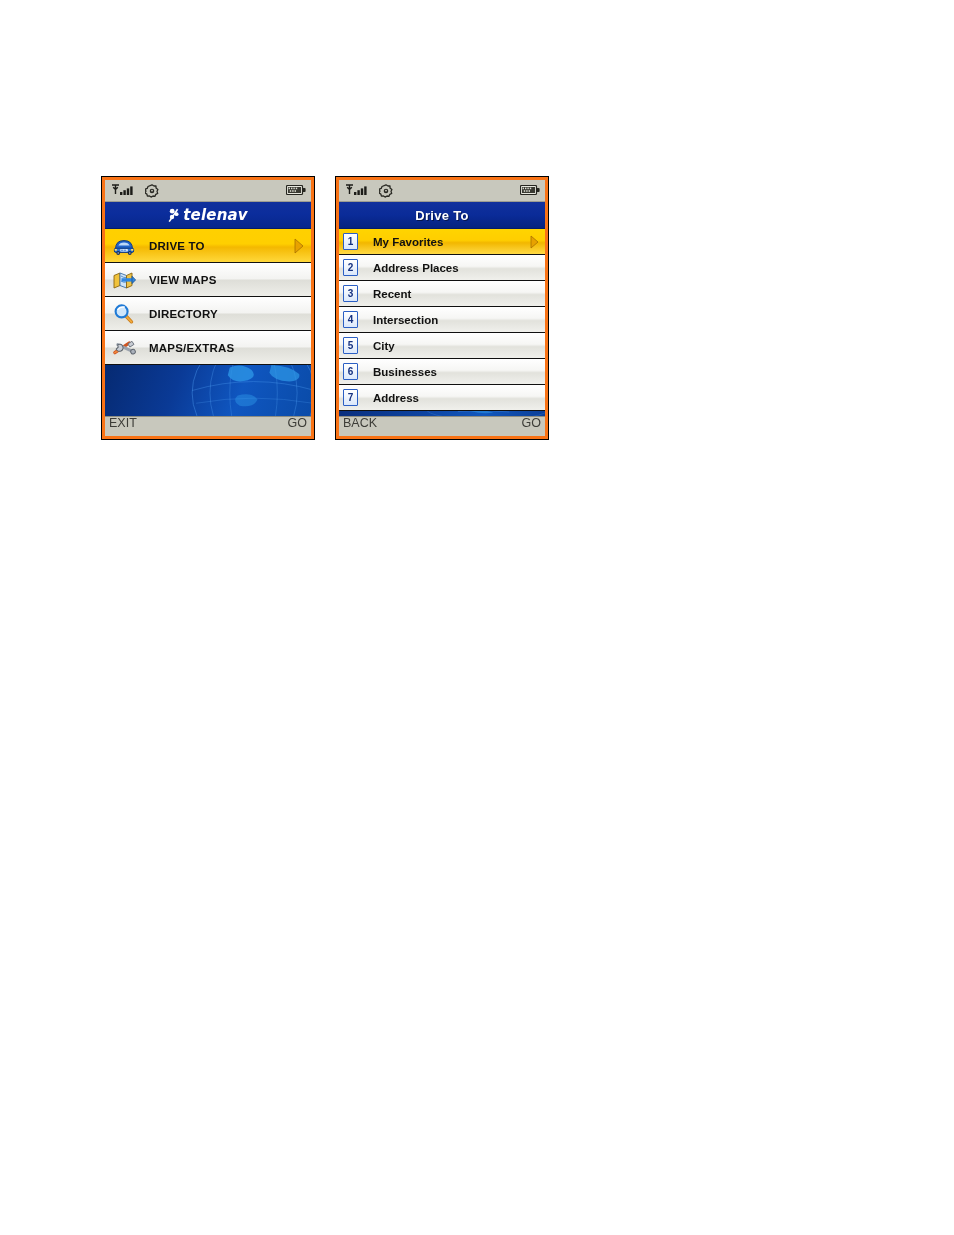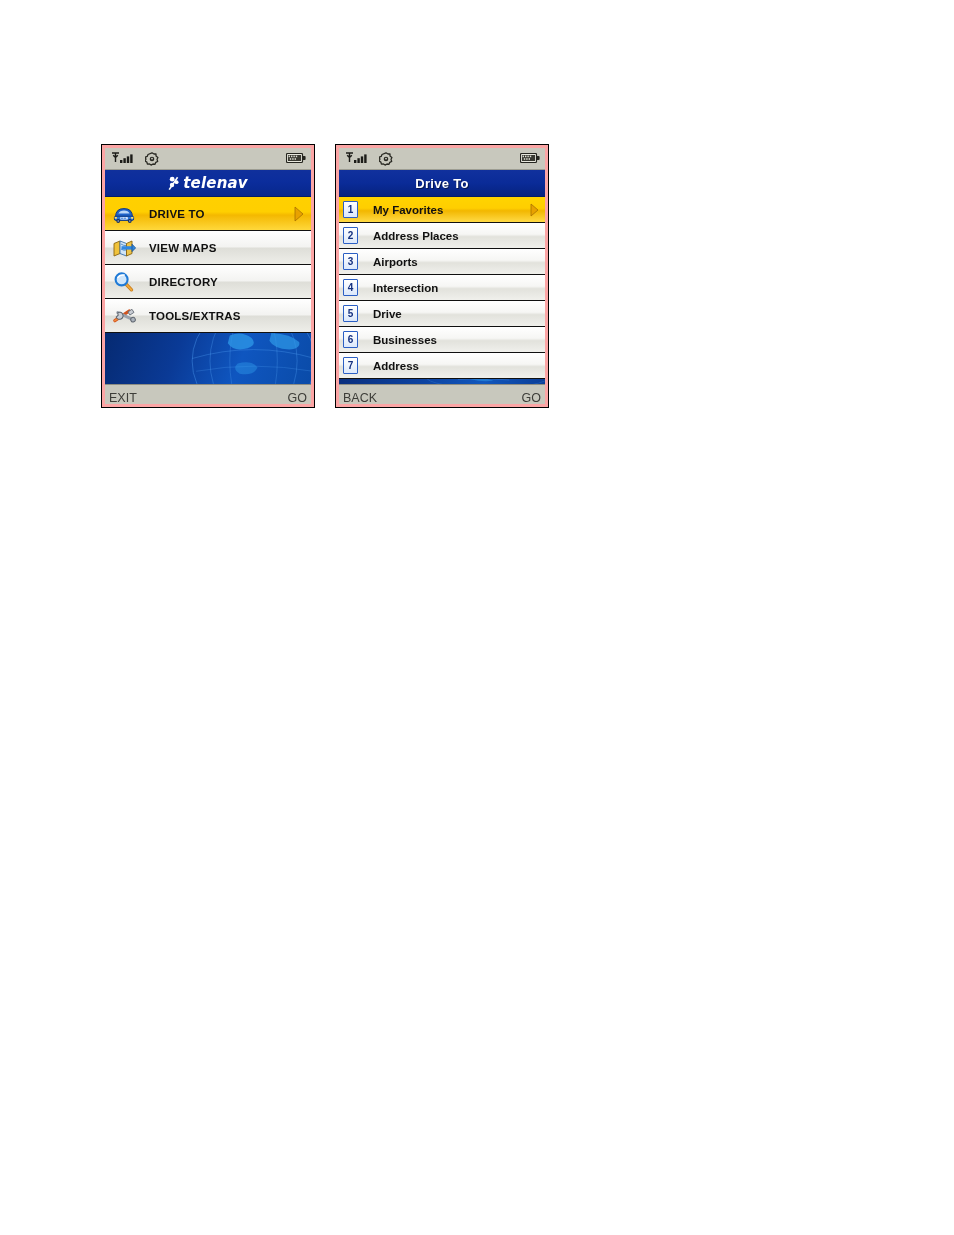--- a/index.html
+++ b/index.html
@@ -11,23 +11,24 @@
     width: 954px;
     height: 1235px;
     position: relative;
     font-family: "Liberation Sans", sans-serif;
     overflow: hidden;
   }
 
   
   .phone {
     position: absolute;
-    background: #fca5a5;
+    background: #f97316;
     border: 1px solid #000;
     box-sizing: border-box;
+    margin-top: 32px;
   }
   #phone-home { left: 101px; top: 144px; width: 214px; height: 264px; padding: 3px; }
   #phone-driveto { left: 335px; top: 144px; width: 214px; height: 264px; padding: 3px; }
 
   .screen {
     width: 100%;
     height: 100%;
     box-sizing: border-box;
     background: #cfcfc4;
     display: flex;
@@ -199,21 +200,21 @@
   }
   .list-strip svg { position: absolute; inset: 0; width: 100%; height: 100%; }
 
   
   .softkeys {
     flex: 0 0 20px;
     height: 20px;
     background: #c8c8bd;
     border-top: 1px solid #8d8d82;
     display: flex;
-    align-items: flex-end;
+    align-items: flex-start;
     justify-content: space-between;
     padding: 0 4px;
     box-sizing: border-box;
   }
   .softkey {
     font-size: 12.5px;
     color: #3d3d38;
     line-height: 1;
     font-family: "Liberation Sans", sans-serif;
   }
@@ -340,21 +341,21 @@
               <line x1="4" y1="17.5" x2="9" y2="12.4" stroke="#f08a3c" stroke-width="1.6" stroke-linecap="round"></line>
               <path d="M15 6.2 l3.4-3.4 2.6 2.6 -3.4 3.4z" fill="#c9cdd4" stroke="#6d747d" stroke-width="0.9"></path>
             </g>
             <g transform="rotate(-22 12 11)">
               <line x1="19" y1="17.8" x2="7.5" y2="5.5" stroke="#9aa2ac" stroke-width="3" stroke-linecap="round"></line>
               <path d="M7.5 5.5 a3.6 3.6 0 1 1 -3.2 3.6 l2.6 -1 0.6 -2.6z" fill="#c9cdd4" stroke="#5e656e" stroke-width="1"></path>
               <circle cx="19" cy="17.8" r="2.3" fill="#aab1bb" stroke="#5e656e" stroke-width="1"></circle>
             </g>
           </svg>
         </span>
-        <span class="menu-label">TOOLS/EXTRAS</span>
+        <span class="menu-label">MAPS/EXTRAS</span>
         <span class="menu-arrow"></span>
       </div>
     </div>
 
     <div class="globe">
       <svg viewBox="0 0 208 40" preserveAspectRatio="none">
         <ellipse cx="150" cy="22" rx="62" ry="46" fill="none" stroke="#4d9bf0" stroke-width="0.7" opacity="0.55"></ellipse>
         <ellipse cx="150" cy="22" rx="44" ry="46" fill="none" stroke="#4d9bf0" stroke-width="0.7" opacity="0.45"></ellipse>
         <ellipse cx="150" cy="22" rx="24" ry="46" fill="none" stroke="#4d9bf0" stroke-width="0.7" opacity="0.4"></ellipse>
         <path d="M88 20 q62 -14 124 0" fill="none" stroke="#4d9bf0" stroke-width="0.7" opacity="0.45"></path>
@@ -428,33 +429,33 @@
       </div>
 
       <div class="list-row">
         <span class="num-box">2</span>
         <span class="list-label">Address Places</span>
         <span class="list-arrow"></span>
       </div>
 
       <div class="list-row">
         <span class="num-box">3</span>
-        <span class="list-label">Airports</span>
+        <span class="list-label">Recent</span>
         <span class="list-arrow"></span>
       </div>
 
       <div class="list-row">
         <span class="num-box">4</span>
         <span class="list-label">Intersection</span>
         <span class="list-arrow"></span>
       </div>
 
       <div class="list-row">
         <span class="num-box">5</span>
-        <span class="list-label">Drive</span>
+        <span class="list-label">City</span>
         <span class="list-arrow"></span>
       </div>
 
       <div class="list-row">
         <span class="num-box">6</span>
         <span class="list-label">Businesses</span>
         <span class="list-arrow"></span>
       </div>
 
       <div class="list-row">

